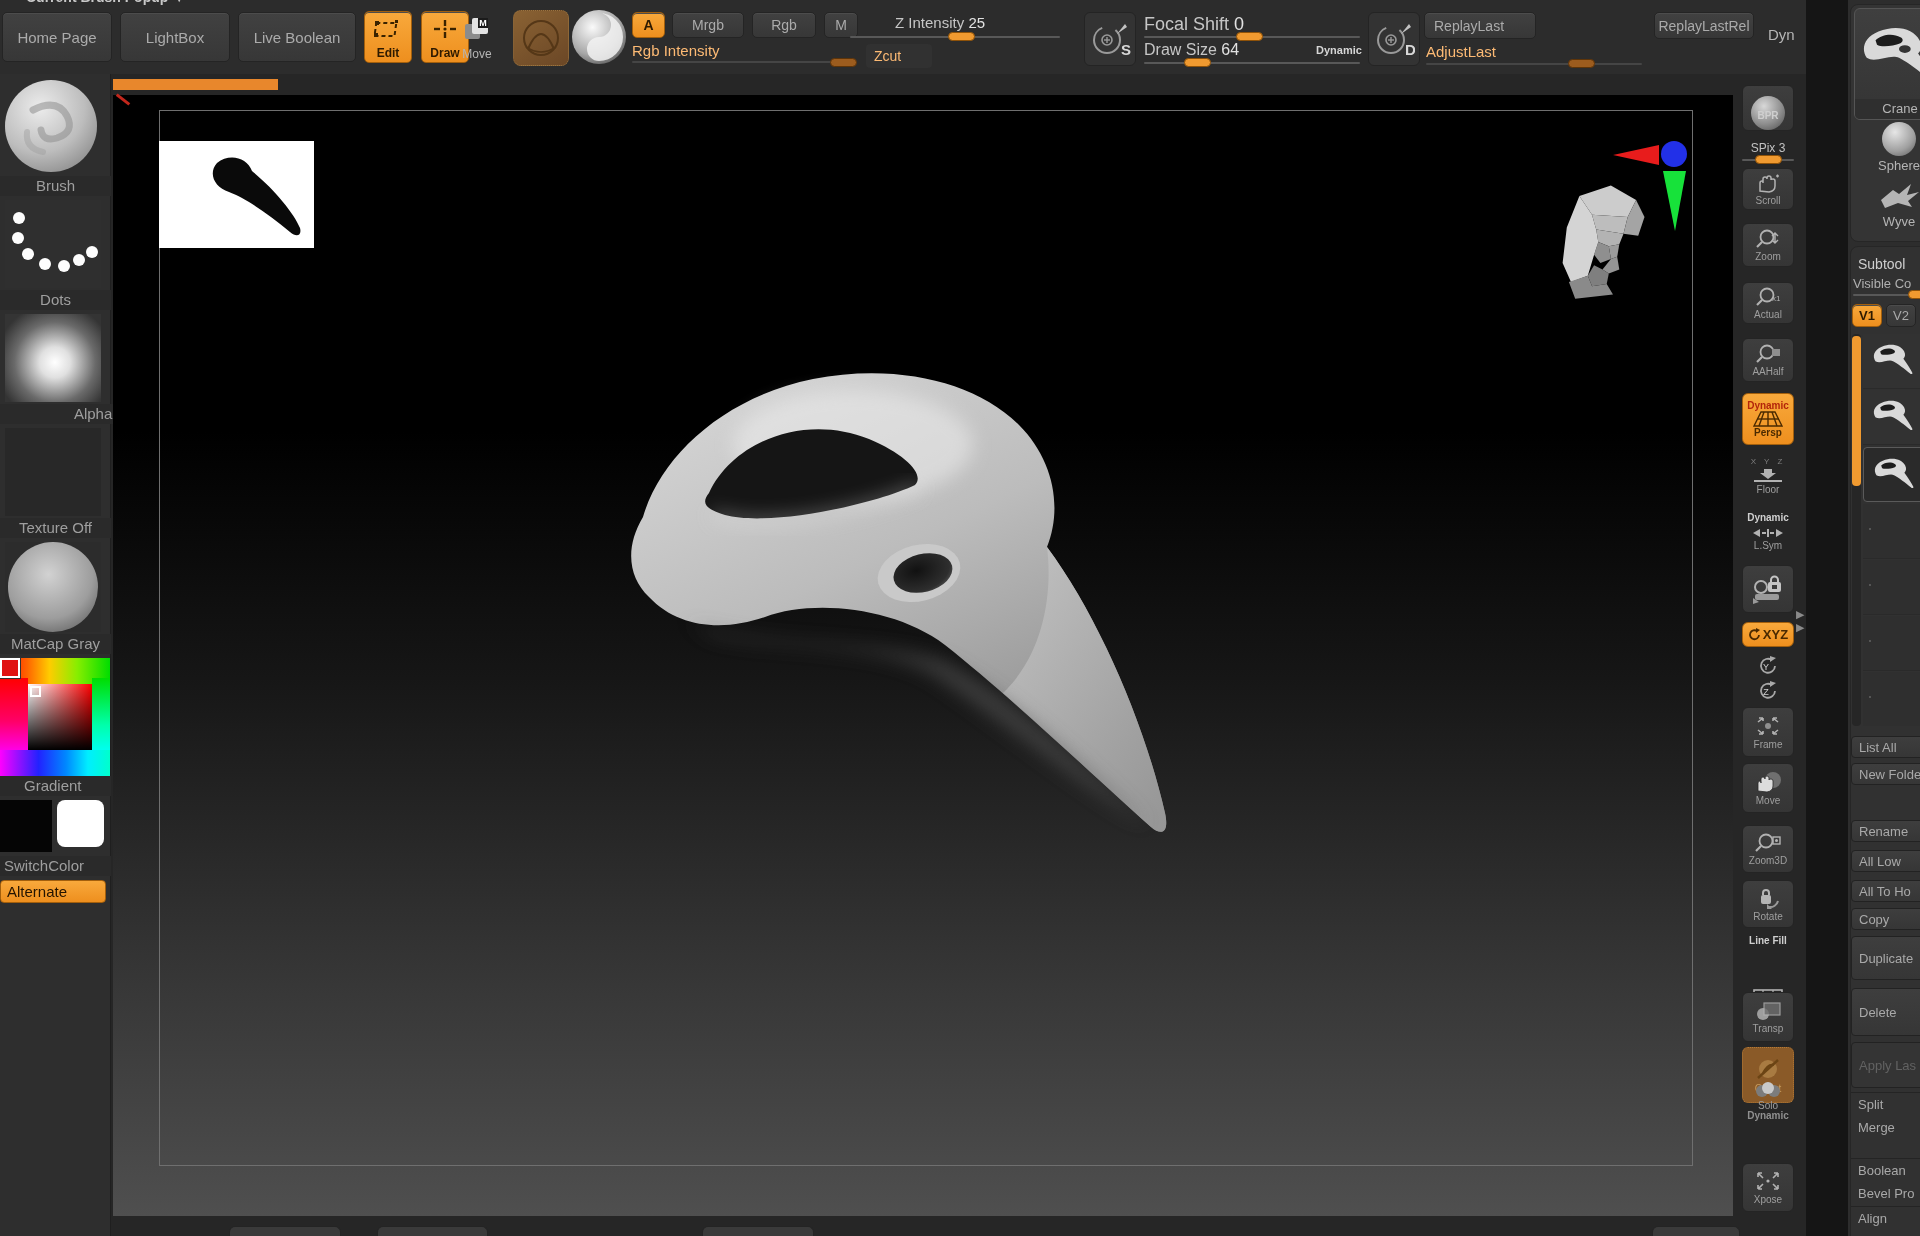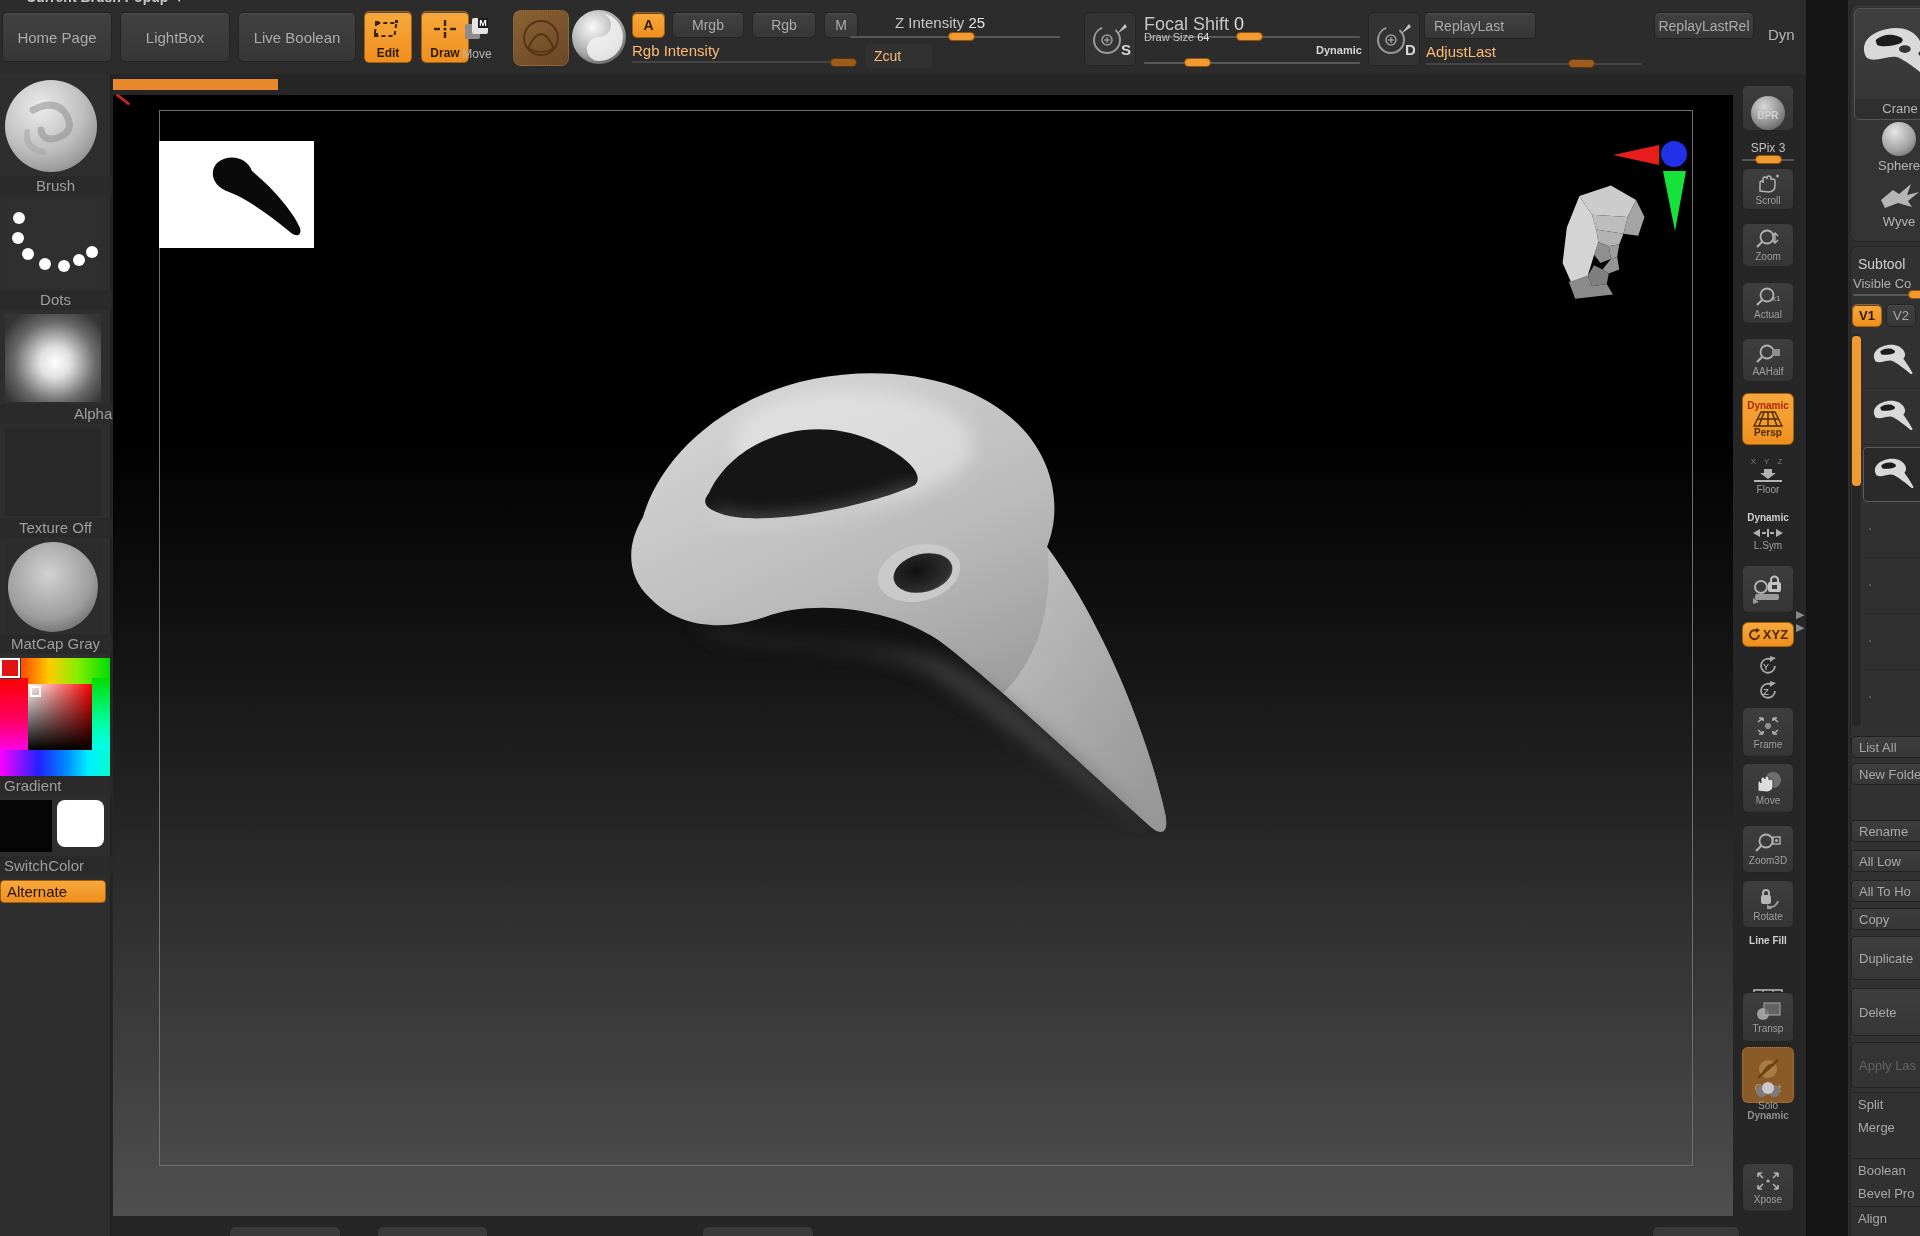--- a/index.html
+++ b/index.html
@@ -164,21 +164,21 @@
           <text x="32" y="37" font-size="15" font-weight="bold" fill="#d8d8d8">S</text>
         </svg>
     </div>
 
     <div class="abs" style="left:1144px;top:14px;font-size:18px;color:#c6c6c6;">
       <span>Focal Shift</span>&nbsp;<span style="color:#e2e2e2;">0</span>
     </div>
     <div class="abs line" style="left:1144px;top:36px;width:216px;"></div>
     <div class="abs handle" style="left:1236px;top:32px;"></div>
 
-    <div class="abs" style="left:1144px;top:31px;font-size:11px;color:#c6c6c6;">
+    <div class="abs" style="left:1144px;top:41px;font-size:16px;color:#c6c6c6;">
       <span>Draw Size</span>&nbsp;<span style="color:#e2e2e2;">64</span>
     </div>
     <div class="abs line" style="left:1144px;top:62px;width:216px;"></div>
     <div class="abs handle" style="left:1184px;top:58px;"></div>
     <div class="abs mini-dynamic" style="left:1316px;top:44px;"><span>Dynamic</span></div>
 
     <div class="abs icon-sq" style="left:1368px;">
       <svg width="42" height="42" viewBox="0 0 42 42">
           <circle cx="18" cy="22" r="13" fill="none" stroke="#9a9a9a" stroke-width="2" stroke-dasharray="56 14"></circle>
           <circle cx="18" cy="22" r="5" fill="none" stroke="#9a9a9a" stroke-width="1.6"></circle>
@@ -241,21 +241,21 @@
 
     <div class="abs" style="left:0;top:584px;width:110px;height:118px;">
       <div class="abs" style="left:0;top:0;width:110px;height:26px;background:linear-gradient(to right,#f00,#f60 25%,#fc0 45%,#8e0 70%,#0d0);"></div>
       <div class="abs" style="left:0;top:20px;width:28px;height:78px;background:linear-gradient(to bottom,#f00,#f06 55%,#f0f);"></div>
       <div class="abs" style="left:92px;top:20px;width:18px;height:78px;background:linear-gradient(to bottom,#0d0,#0fa 60%,#0ff);"></div>
       <div class="abs" style="left:0;top:92px;width:110px;height:26px;background:linear-gradient(to right,#f0f,#22f 35%,#08f 60%,#0ef 80%,#0fc);"></div>
       <div class="abs" style="left:28px;top:26px;width:64px;height:66px;background:linear-gradient(to bottom,rgba(0,0,0,0),#000),linear-gradient(to right,#fff,#f00);"></div>
       <div class="abs" style="left:30px;top:28px;width:11px;height:11px;border:2px solid #fff;box-sizing:border-box;"></div>
       <div class="abs" style="left:0;top:0;width:20px;height:20px;background:#e01212;border:2px solid #fff;outline:1px solid #333;box-sizing:border-box;"></div>
     </div>
-    <div class="abs side-lbl lbl" style="top:702px;text-align:left;padding-left:4px;box-sizing:border-box;"><span>Gradient</span></div>
+    <div class="abs side-lbl lbl" style="top:702px;text-align:left;padding-left:24px;box-sizing:border-box;"><span>Gradient</span></div>
 
     <div class="abs" style="left:0;top:726px;width:52px;height:52px;background:#050505;"></div>
     <div class="abs" style="left:57px;top:726px;width:47px;height:47px;background:#fff;border-radius:8px;"></div>
     <div class="abs side-lbl lbl" style="top:782px;text-align:left;padding-left:4px;box-sizing:border-box;"><span>SwitchColor</span></div>
 
     <div class="abs" style="left:0;top:806px;width:106px;height:23px;background:linear-gradient(#f8a93c,#ee8f1e);border:1px solid #a35f0c;border-radius:4px;color:#241400;font-size:15px;display:flex;align-items:center;padding-left:6px;box-sizing:border-box;">
         <span>Alternate</span>
       </div>
   </div>
 

